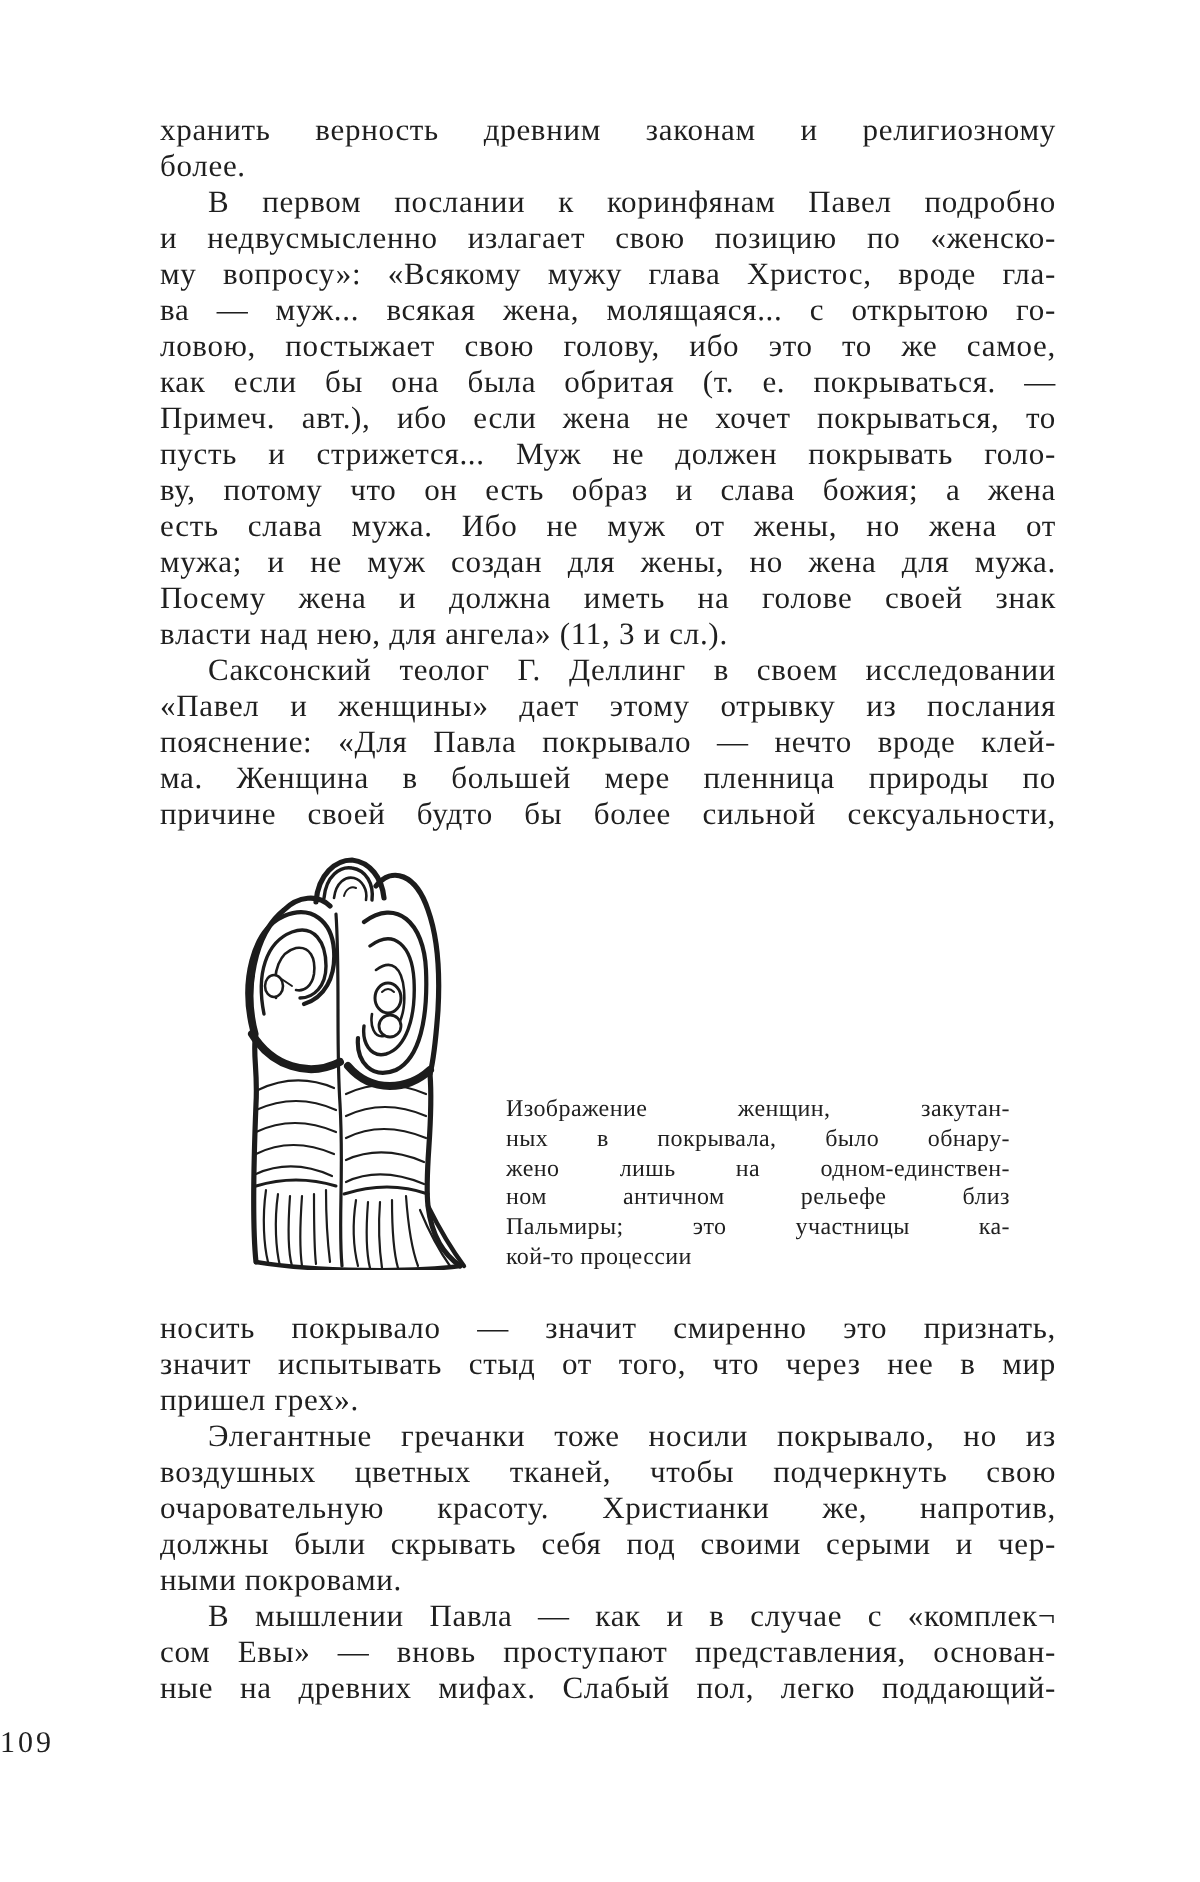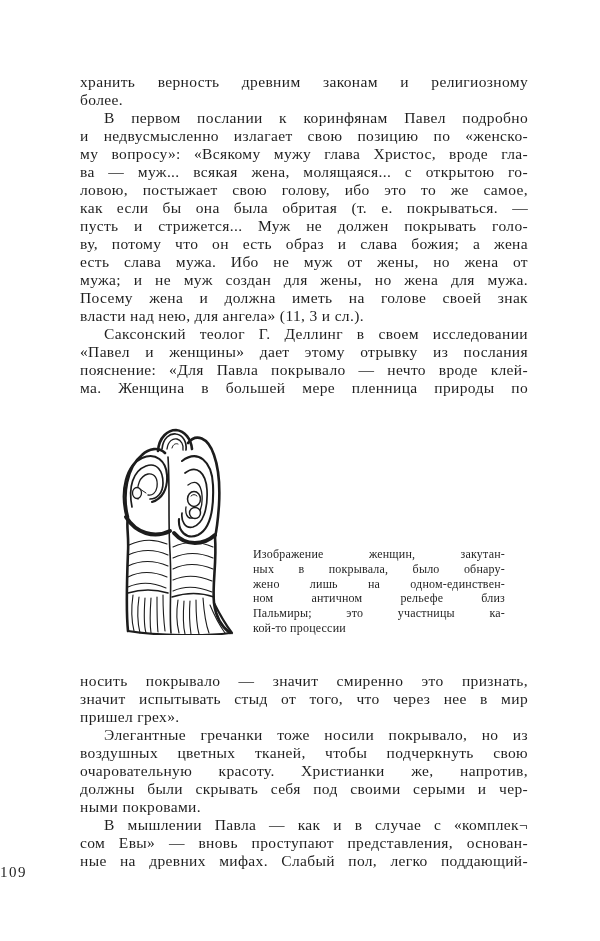--- a/index.html
+++ b/index.html
@@ -12,21 +12,20 @@
     overflow: hidden;
   }
   .page { position: absolute; inset: 0; background: #ffffff; }
 
   .text-col {
     position: absolute;
     left: 80px;
     width: 448px;
     font-size: 15.5px;
     letter-spacing: 0.35px;
-    margin-top: 16px;
   }
   #text-top { top: 57px; }
   #text-bottom { top: 656px; }
 
   .para { margin: 0; padding: 0; }
   .line {
     height: 18px;
     line-height: 18px;
     text-align: justify;
     text-align-last: justify;
@@ -77,32 +76,34 @@
         <div class="line">хранить верность древним законам и религиозному</div>
         <div class="line last">более.</div>
       </div>
       <div class="para">
         <div class="line first-indent">В первом послании к коринфянам Павел подробно</div>
         <div class="line">и недвусмысленно излагает свою позицию по «женско-</div>
         <div class="line">му вопросу»: «Всякому мужу глава Христос, вроде гла-</div>
         <div class="line">ва — муж... всякая жена, молящаяся... с открытою го-</div>
         <div class="line">ловою, постыжает свою голову, ибо это то же самое,</div>
         <div class="line">как если бы она была обритая (т. е. покрываться. —</div>
+        <div class="line">Примеч. авт.), ибо если жена не хочет покрываться, то</div>
         <div class="line">пусть и стрижется... Муж не должен покрывать голо-</div>
         <div class="line">ву, потому что он есть образ и слава божия; а жена</div>
         <div class="line">есть слава мужа. Ибо не муж от жены, но жена от</div>
         <div class="line">мужа; и не муж создан для жены, но жена для мужа.</div>
         <div class="line">Посему жена и должна иметь на голове своей знак</div>
         <div class="line last">власти над нею, для ангела» (11, 3 и сл.).</div>
       </div>
       <div class="para">
         <div class="line first-indent">Саксонский теолог Г. Деллинг в своем исследовании</div>
         <div class="line">«Павел и женщины» дает этому отрывку из послания</div>
         <div class="line">пояснение: «Для Павла покрывало — нечто вроде клей-</div>
         <div class="line">ма. Женщина в большей мере пленница природы по</div>
+        <div class="line">причине своей будто бы более сильной сексуальности,</div>
       </div>
     </div>
 
   <div class="figure">
     <div class="illustration">
       <svg viewBox="0 0 118 208" width="118" height="208">
         <g fill="none" stroke="#1c1c1c" stroke-linecap="round" stroke-linejoin="round">
 
           <path stroke-width="2.6" d="M 10,204 C 8,185 9,150 10,125 C 11,108 8,98 10,90 C 4,68 9,40 24,28 C 31,21 41,20 47,26"></path>
           <path stroke-width="2.6" d="M 40,24 C 41,10 50,3 58,3 C 67,4 73,12 74,22"></path>

